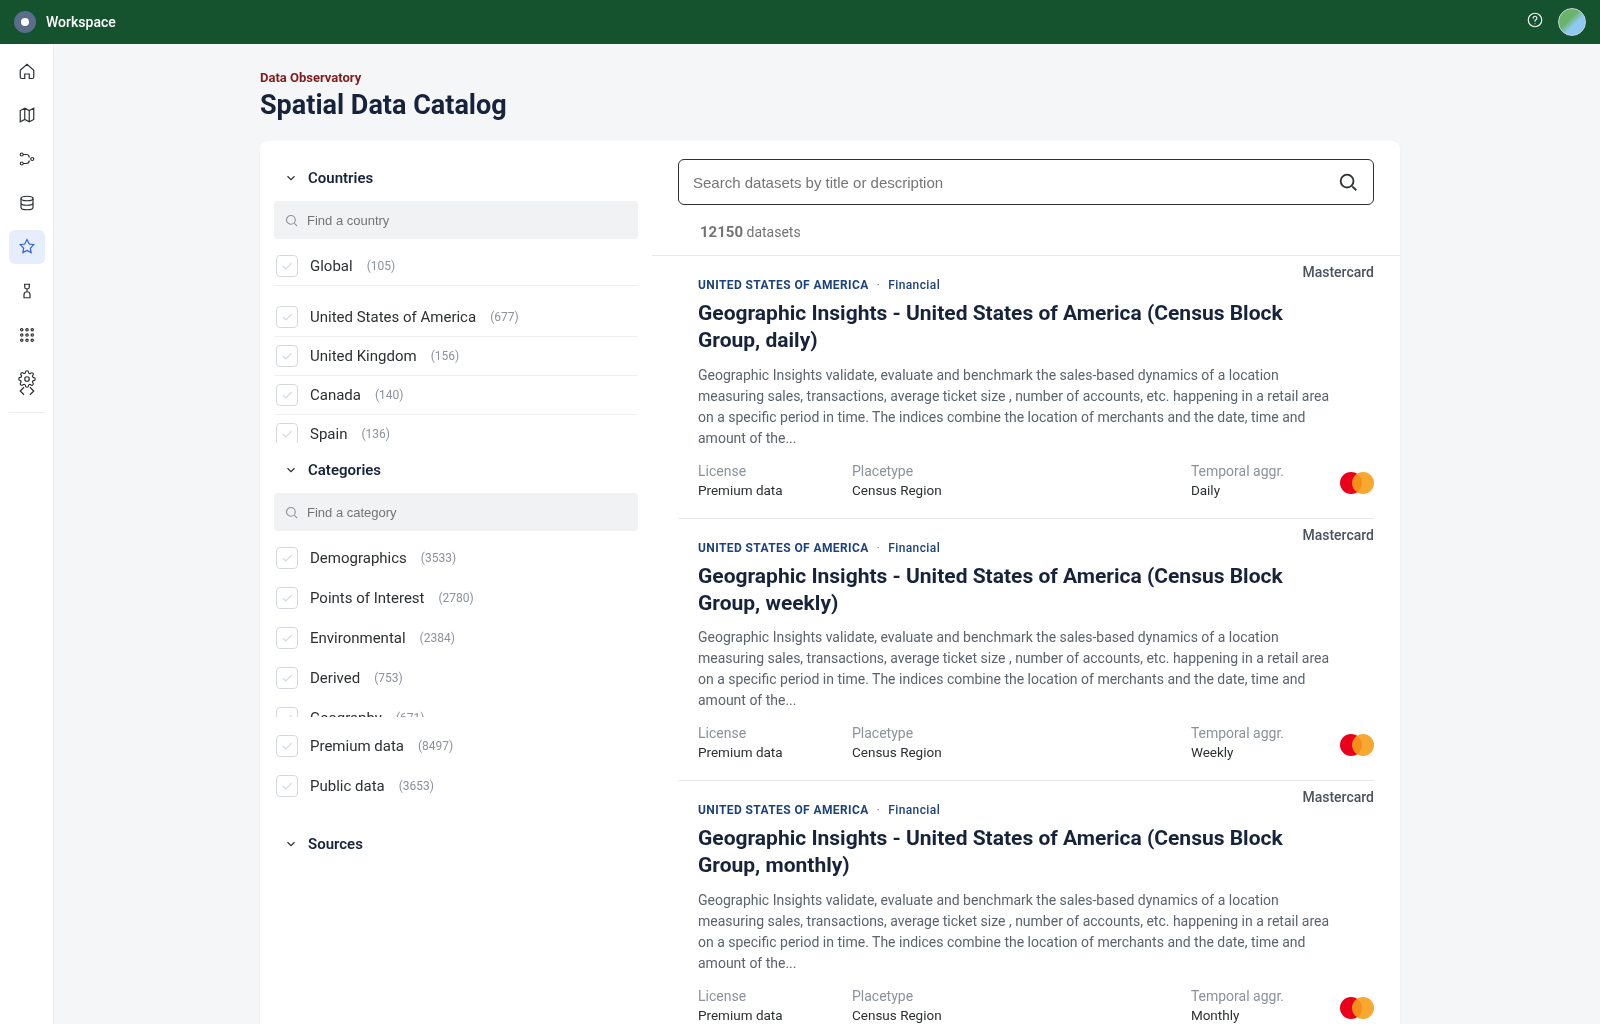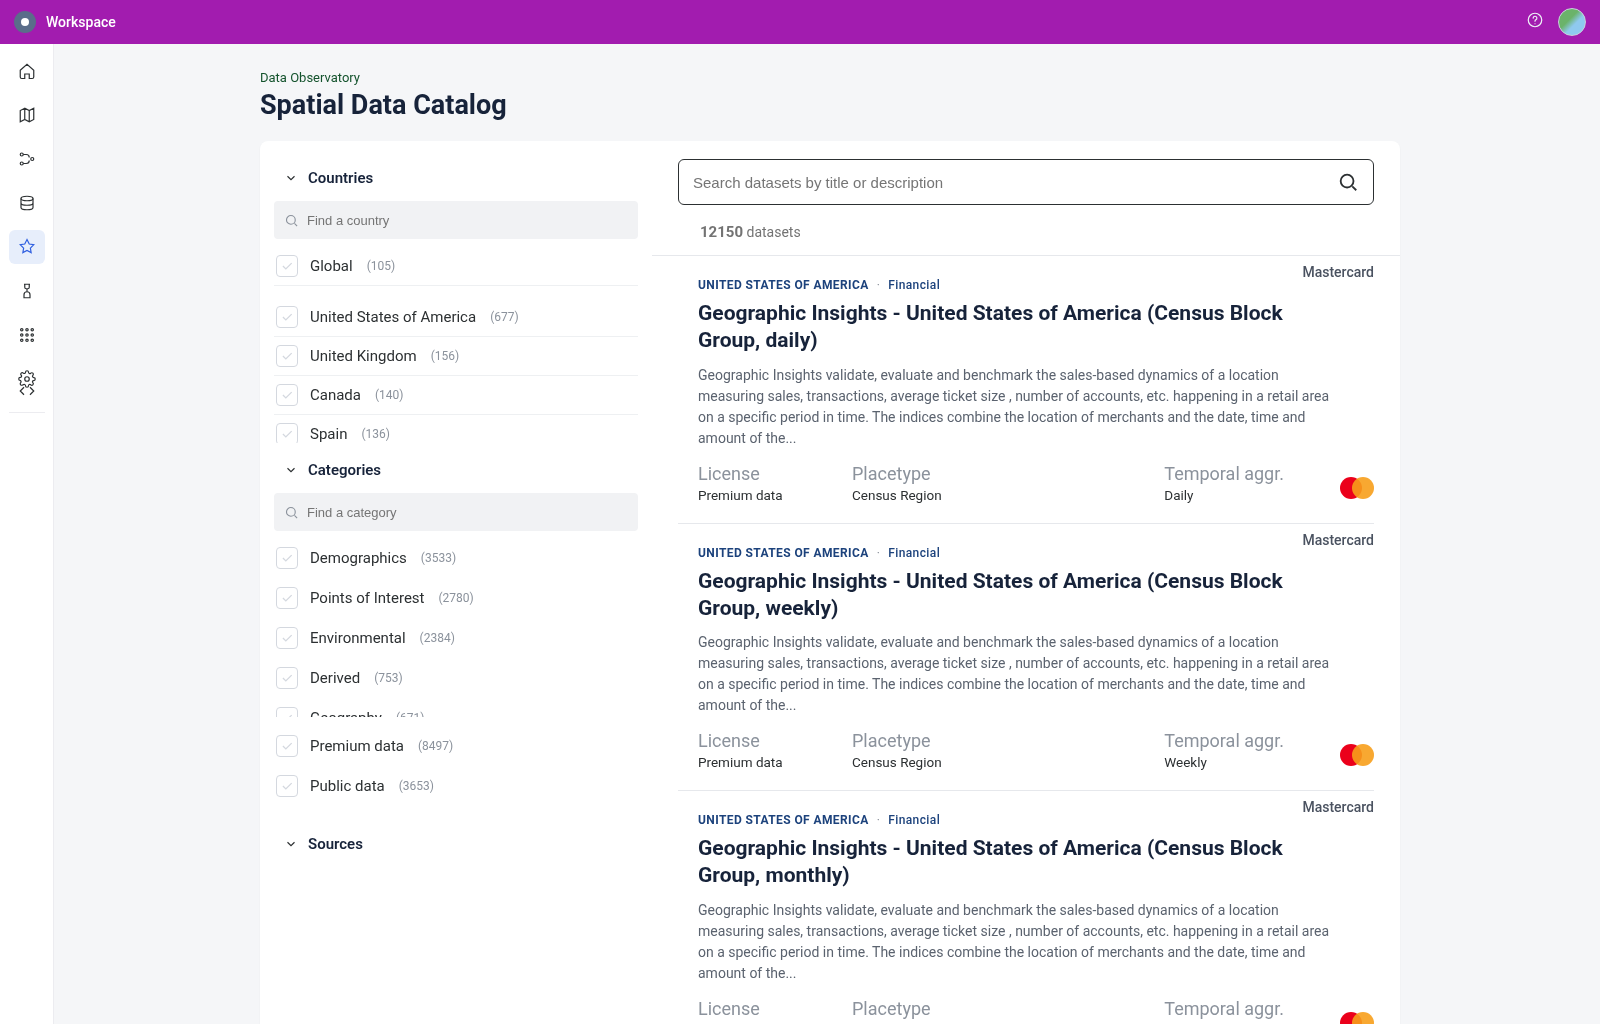--- a/index.html
+++ b/index.html
@@ -1,19 +1,19 @@
 <!DOCTYPE html>
 <html><head>
 <meta charset="utf-8">
 <style>
   * { box-sizing: border-box; margin: 0; padding: 0; }
   body { font-family: -apple-system, BlinkMacSystemFont, "Segoe UI", Roboto, Helvetica, Arial, sans-serif; background: #f5f6f8; color: #2c3032; width: 1600px; height: 1024px; overflow: hidden; }
 
   
-  .top-header { height: 44px; background: #a21caf; display: flex; align-items: center; padding: 0 14px; justify-content: space-between; }
+  .top-header { height: 44px; background: #14532d; display: flex; align-items: center; padding: 0 14px; justify-content: space-between; }
   .top-header-left { display: flex; align-items: center; gap: 10px; }
   .logo-dot { width: 22px; height: 22px; border-radius: 50%; background: #5a6d8a; display: flex; align-items: center; justify-content: center; }
   .logo-dot-inner { width: 8px; height: 8px; border-radius: 50%; background: #fff; }
   .workspace-name { color: #fff; font-size: 14px; font-weight: 500; }
   .top-header-right { display: flex; align-items: center; gap: 14px; }
   .help-icon svg { width: 18px; height: 18px; stroke: #eef2f7; }
   .avatar { width: 28px; height: 28px; border-radius: 50%; background: linear-gradient(135deg,#6bb36a 40%,#8fc9ef 60%); border: 1px solid #c9d1dd; }
 
   
   .body-row { display: flex; height: calc(100% - 44px); }
@@ -21,21 +21,21 @@
   
   .rail { width: 54px; background: #fff; border-right: 1px solid #ececf0; display: flex; flex-direction: column; align-items: center; padding-top: 10px; gap: 10px; position: relative; }
   .rail-item { width: 36px; height: 34px; border-radius: 6px; display: flex; align-items: center; justify-content: center; cursor: pointer; }
   .rail-item.active { background: #e7eefb; }
   .rail-item svg { width: 18px; height: 18px; stroke: #2c3032; fill: none; stroke-width: 1.6; }
   .rail-item.active svg { stroke: #2f5fe0; }
   .rail-divider { width: 36px; height: 1px; background: #ececf0; margin: 6px 0; }
 
   
   .main { flex: 1; overflow: hidden; padding: 26px 0 0 0; }
-  .breadcrumb { font-size: 13px; color: #14532d; margin: 0 0 4px 0; padding-left: 206px; }
+  .breadcrumb { font-size: 13px; color: #7f1d1d; margin: 0 0 4px 0; padding-left: 206px; font-weight: bold; }
   .page-title { font-size: 27px; font-weight: 700; color: #17233a; padding-left: 206px; margin-bottom: 20px; }
 
   .card { background: #fff; border-radius: 8px; margin: 0 200px 40px 206px; box-shadow: 0 1px 2px rgba(20,30,50,0.05); display: flex; height: 900px; overflow: hidden; }
 
   
   .filters { width: 392px; border-right: 0; padding: 18px 0 0 0; overflow-y: auto; }
   .filter-section { margin-bottom: 8px; }
   .filter-header { display: flex; align-items: center; gap: 10px; padding: 10px 18px 10px 24px; cursor: pointer; }
   .filter-header svg { width: 14px; height: 14px; stroke: #2c3032; stroke-width: 2; fill: none; }
   .filter-title { font-size: 15px; font-weight: 600; color: #17233a; }
@@ -66,21 +66,21 @@
   .dataset { padding: 22px 0 20px 20px; border-bottom: 1px solid #e6e8ec; position: relative; }
   .ds-tags { font-size: 12px; letter-spacing: 0.4px; display: flex; align-items: center; gap: 8px; margin-bottom: 8px; }
   .ds-country { color: #1c427c; font-weight: 700; text-transform: uppercase; }
   .ds-dot { color: #8b929c; }
   .ds-cat { color: #1c427c; font-weight: 500; }
   .ds-provider { position: absolute; right: 0; top: 8px; font-size: 14px; color: #4a5260; font-weight: 500; }
   .ds-title { font-size: 21px; font-weight: 700; color: #17233a; line-height: 1.3; margin-bottom: 10px; max-width: 620px; cursor: pointer; }
   .ds-desc { font-size: 14px; color: #5b636f; line-height: 1.5; max-width: 650px; margin-bottom: 14px; }
   .ds-meta { display: flex; gap: 64px; align-items: flex-start; }
   .ds-meta-col { min-width: 90px; }
-  .ds-meta-label { font-size: 18px; color: #8b929c; margin-bottom: 3px; }
+  .ds-meta-label { font-size: 14px; color: #8b929c; margin-bottom: 3px; }
   .ds-meta-value { font-size: 13.5px; color: #2c3032; }
   .ds-meta-spacer { flex: 1; }
   .ds-logo { position: absolute; right: 0; bottom: 24px; width: 34px; height: 22px; }
   .mc-logo { position: relative; width: 34px; height: 22px; }
   .mc-logo .c1 { position:absolute; left:0; top:0; width:22px; height:22px; border-radius:50%; background:#eb001b; }
   .mc-logo .c3 { position:absolute; right:0; top:0; width:22px; height:22px; border-radius:50%; background:#f79e1b; opacity:0.9; }
 </style>
 </head>
 <body>
 

